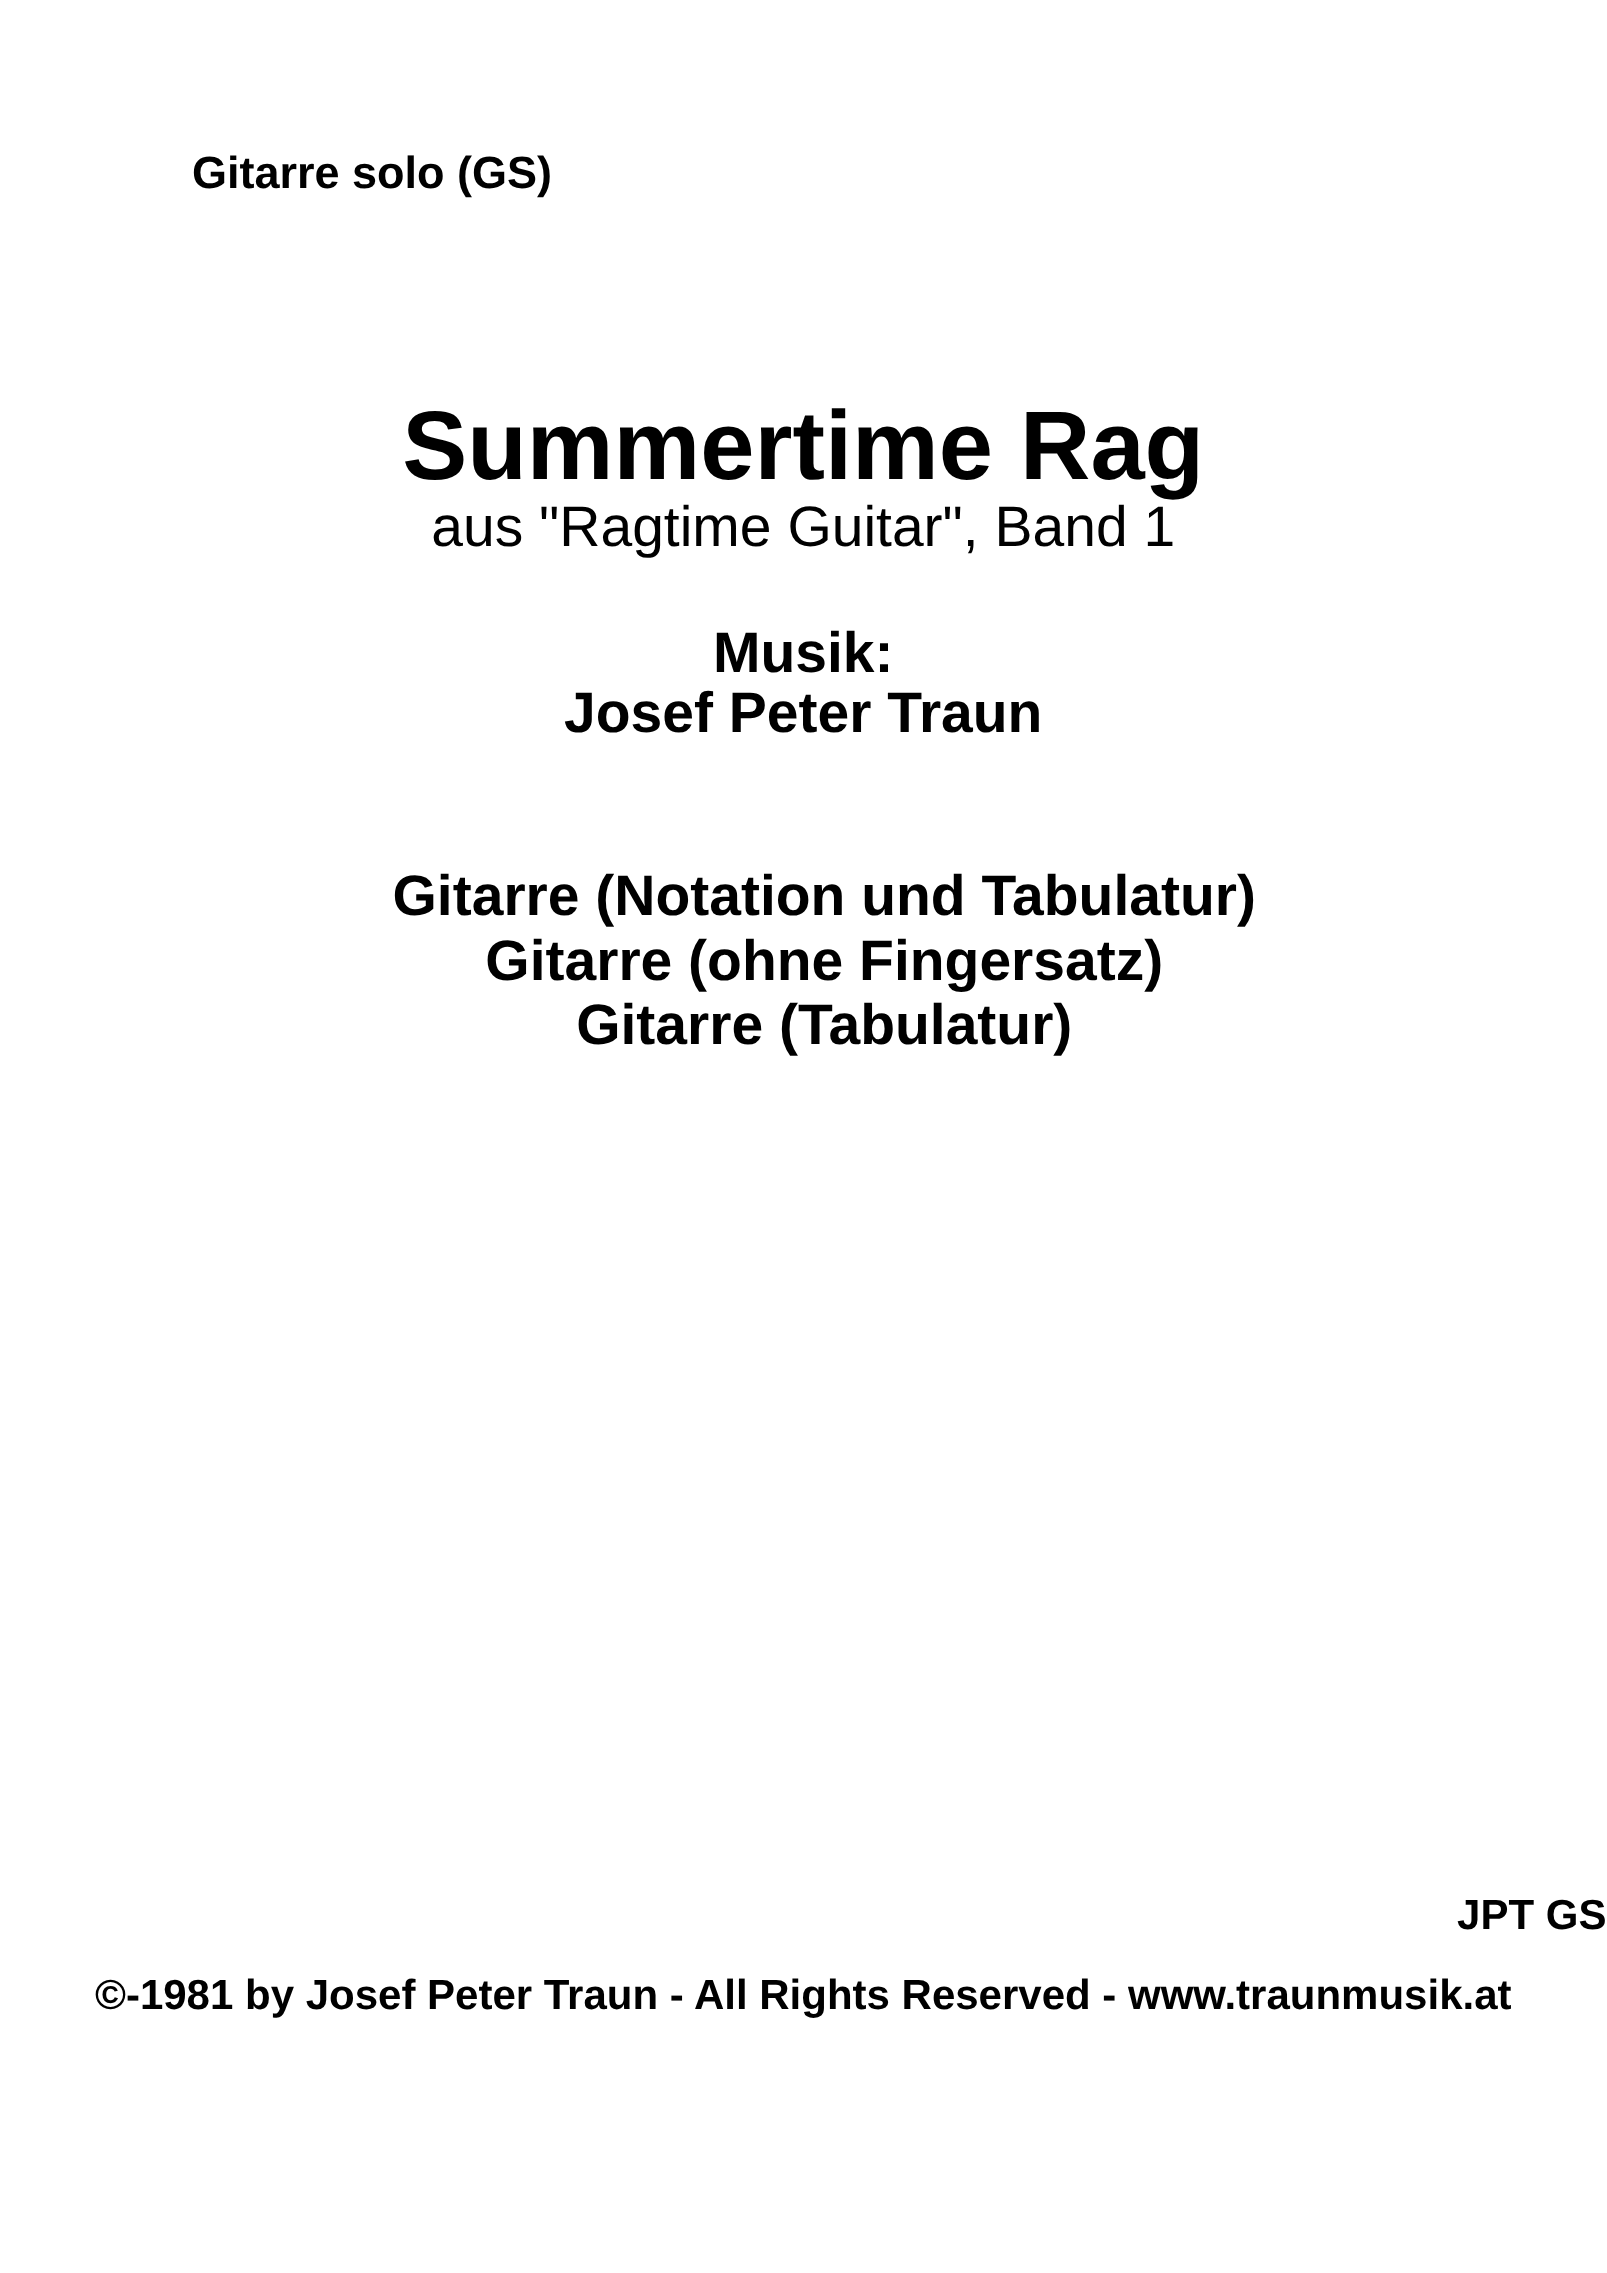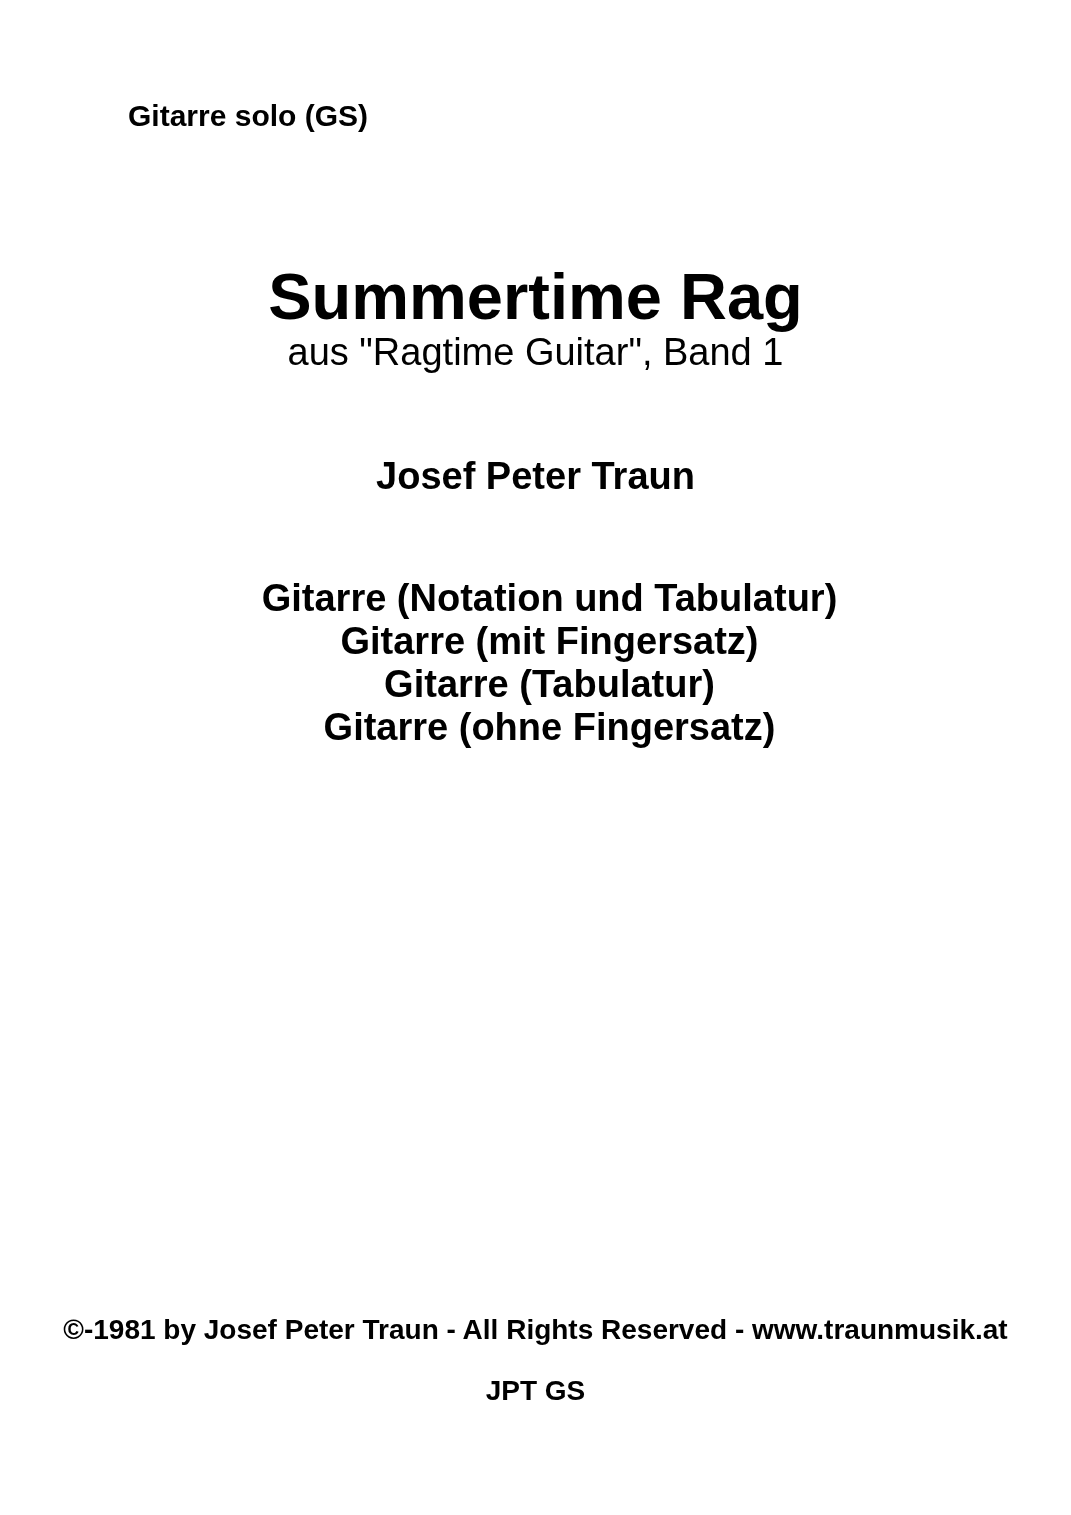--- a/index.html
+++ b/index.html
@@ -69,44 +69,45 @@
     white-space: nowrap;
     margin-left: 28px;
   }
   .footer-copyright {
     top: 1316px;
     font-size: 28px;
     line-height: 1;
     white-space: nowrap;
   }
   .footer-code {
-    top: 1377px;
+    top: 1263px;
     font-size: 28px;
     line-height: 1;
     white-space: nowrap;
+    text-align: right;
   }
 </style>
 </head>
 <body>
 
 <div class="page">
 
   <div class="abs doc-header">Gitarre solo (GS)</div>
 
   <div class="abs center doc-title">Summertime Rag</div>
 
   <div class="abs center doc-subtitle">aus "Ragtime Guitar", Band 1</div>
 
+  <div class="abs center credits-heading">Musik:</div>
 
   <div class="abs center credits-composer">Josef Peter Traun</div>
 
   <div class="abs center instrument-list">
     <div class="line">Gitarre (Notation und Tabulatur)</div>
-    <div class="line">Gitarre (mit Fingersatz)</div>
+    <div class="line">Gitarre (ohne Fingersatz)</div>
     <div class="line">Gitarre (Tabulatur)</div>
-    <div class="line">Gitarre (ohne Fingersatz)</div>
   </div>
 
   <div class="abs center footer-copyright">©-1981 by Josef Peter Traun - All Rights Reserved - www.traunmusik.at</div>
 
   <div class="abs center footer-code">JPT GS</div>
 
 </div>
 
 </body></html>

